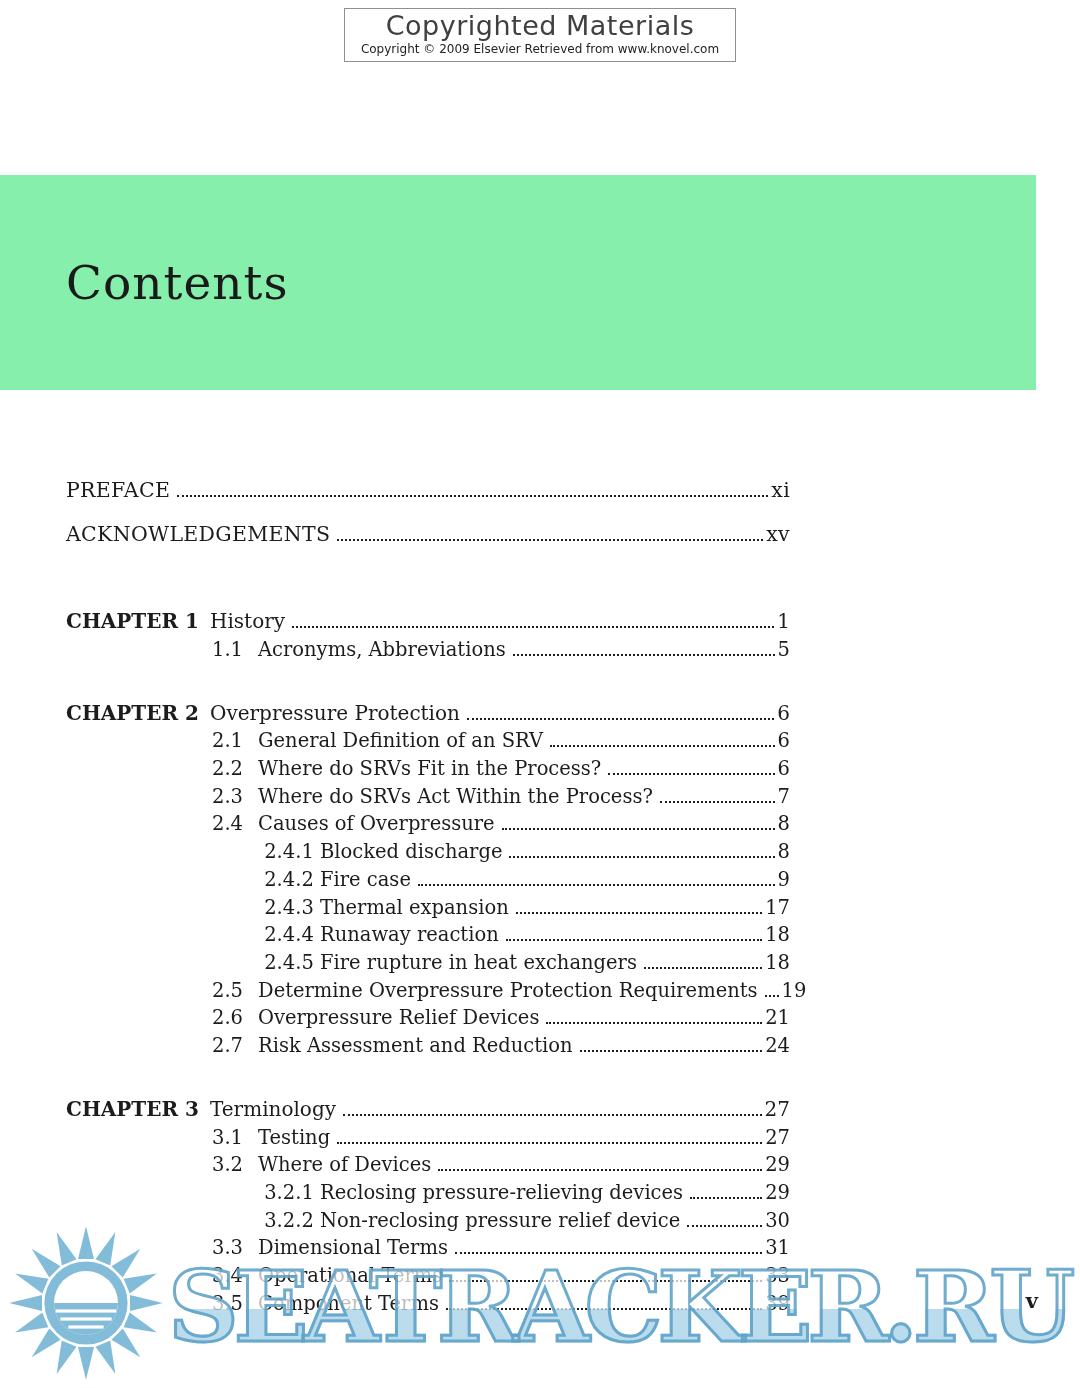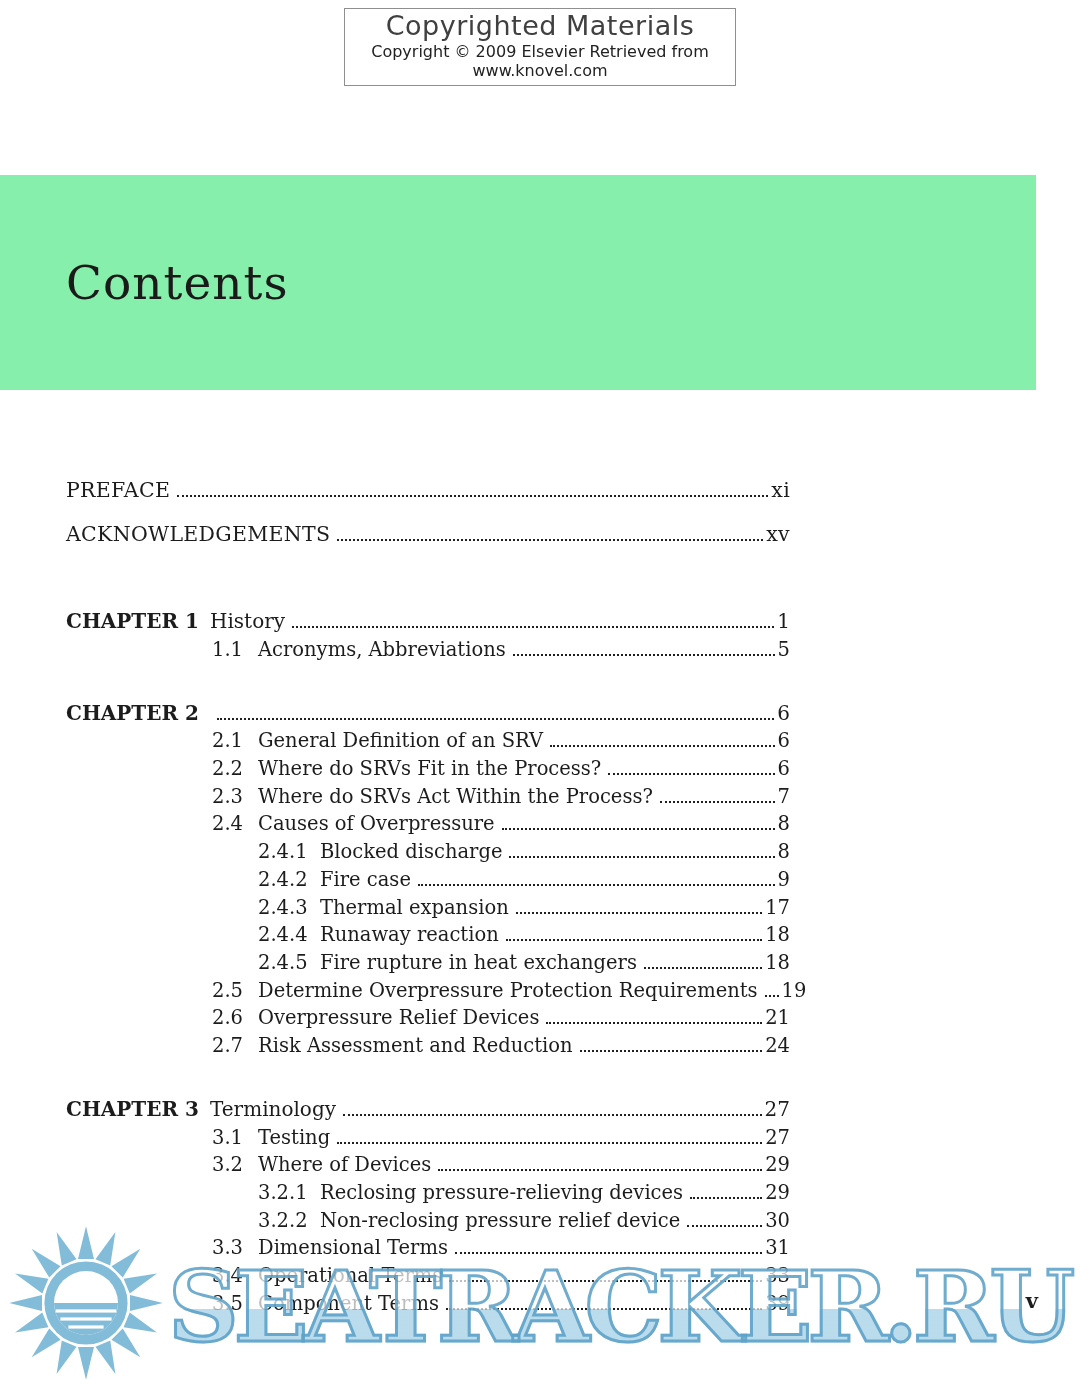--- a/index.html
+++ b/index.html
@@ -21,21 +21,21 @@
     text-align: center; padding: 1px 6px 5px;
     background: #fff;
   }
   .copyright-title {
     font-family: "DejaVu Sans", sans-serif;
     font-size: 27px; color: #404040; letter-spacing: 0.5px;
     line-height: 1.15;
   }
   .copyright-sub {
     font-family: "DejaVu Sans", sans-serif;
-    font-size: 16px; color: #222; margin-top: 1px;
+    font-size: 12px; color: #222; margin-top: 1px;
   }
 
   
   .banner {
     position: absolute; left: 0; top: 175px;
     width: 1036px; height: 215px;
     background: #86efac;
   }
   .banner h1 {
     margin: 0; position: absolute; left: 66px; top: 84px;
@@ -64,21 +64,21 @@
 
   .chapter-block { margin-top: 33px; }
   .front-row + .chapter-block { margin-top: 56px; }
 
   .chapter-row { height: 31px; font-size: 20px; }
   .ch-num { width: 144px; font-weight: bold; flex: 0 0 auto; }
 
   .sec-row.lvl1 { padding-left: 146px; }
   .sec-row.lvl1 .sec-num { width: 46px; flex: 0 0 auto; }
   .sec-row.lvl2 { padding-left: 192px; }
-  .sec-row.lvl2 .sec-num { width: 62px; flex: 0 0 auto; }
+  .sec-row.lvl2 .sec-num { width: 62px; flex: 0 0 auto; text-align: center; }
 
   
   .folio {
     position: absolute; right: 42px; top: 1288px;
     font-size: 21px; font-weight: bold; color: #1c1c1c;
   }
 
   
   .watermark {
     position: absolute; left: 6px; top: 1218px;
@@ -136,20 +136,21 @@
         <div class="toc-row sec-row lvl1">
           <span class="sec-num">1.1</span>
           <span class="title">Acronyms, Abbreviations</span>
           <span class="dots"></span>
           <span class="page-num">5</span>
         </div>
       </div>
       <div class="chapter-block">
         <div class="toc-row chapter-row">
           <span class="ch-num">CHAPTER 2</span>
+          <span class="title">Overpressure Protection</span>
           <span class="dots"></span>
           <span class="page-num">6</span>
         </div>
         <div class="toc-row sec-row lvl1">
           <span class="sec-num">2.1</span>
           <span class="title">General Definition of an SRV</span>
           <span class="dots"></span>
           <span class="page-num">6</span>
         </div>
         <div class="toc-row sec-row lvl1">

